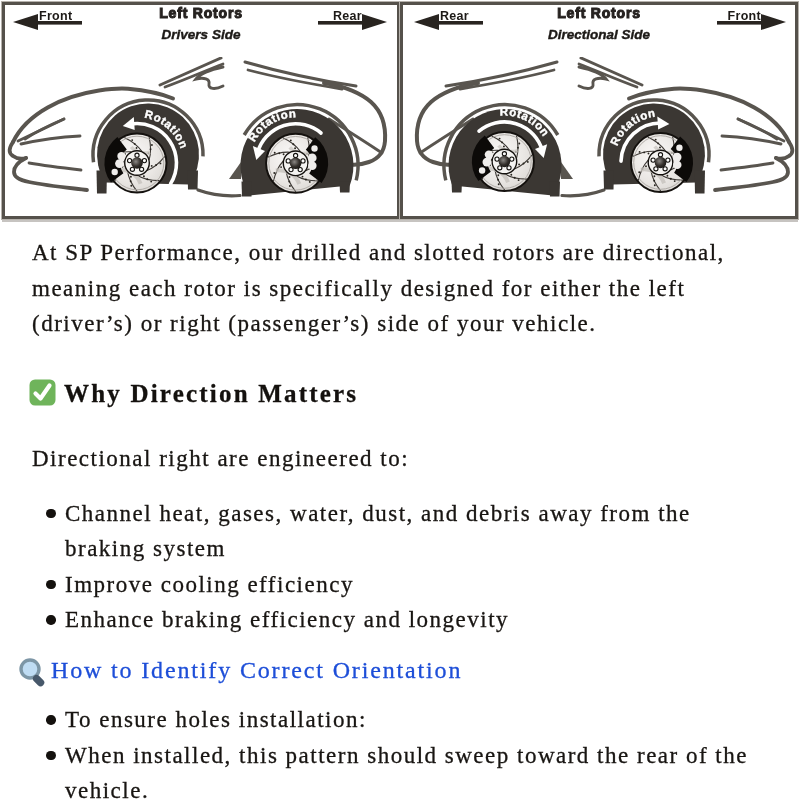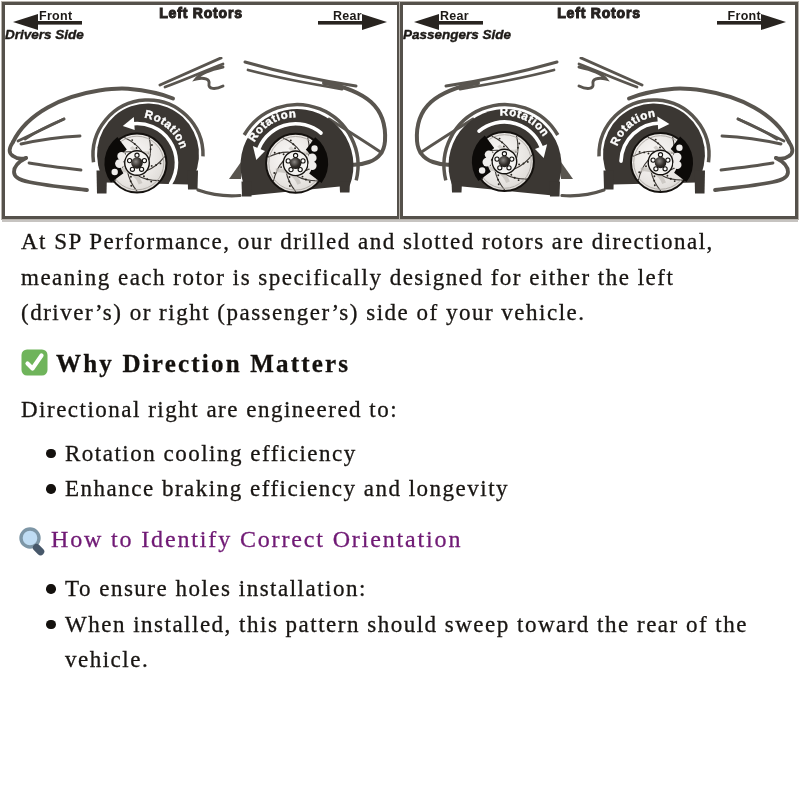--- a/index.html
+++ b/index.html
@@ -1,26 +1,26 @@
 <!DOCTYPE html>
 <html><head><meta charset="utf-8">
 <style>
 * { margin:0; padding:0; box-sizing:border-box; }
 html,body { width:800px; height:800px; background:#fff; font-family:"Liberation Serif", serif; }
 body { will-change:transform; }
 .panel { position:absolute; top:2px; width:398px; height:217px; border:3px solid #55514b; background:#fff; box-shadow:0 0 0 1px #b6b2ac, 0 3px 0 rgba(130,125,118,.45); }
 #pL { left:2px; }
 #pR { left:400px; }
 .title { position:absolute; top:0px; left:0; width:100%; text-align:center; font-family:"Liberation Sans",sans-serif; font-weight:bold; font-size:14px; color:#262220; letter-spacing:0.8px; -webkit-text-stroke:1.05px #262220; }
-.subtitle { position:absolute; top:22px; left:0; width:100%; font-family:"Liberation Sans",sans-serif; font-weight:bold; font-style:italic; font-size:13.5px; color:#1d1a17; -webkit-text-stroke:0.4px #1d1a17; }
+.subtitle { position:absolute; top:22px; left:0; width:100%; text-align:center; font-family:"Liberation Sans",sans-serif; font-weight:bold; font-style:italic; font-size:13.5px; color:#1d1a17; -webkit-text-stroke:0.4px #1d1a17; }
 .lab { position:absolute; }
 .content { position:absolute; left:21px; top:224px; transform:translateZ(0); -webkit-text-stroke:0.3px currentColor; width:778px; color:#181512; font-size:23px; line-height:35.5px; letter-spacing:1.5px; }
-.content p { margin:0; }
-h3.b1 { font-size:25px; font-weight:bold; color:#14110e; margin:0; letter-spacing:2.2px; }
-h3.b2 { font-size:24px; font-weight:normal; color:#701a75; margin:0; letter-spacing:1.85px; }
+.content p { margin:11px; }
+h3.b1 { font-size:25px; font-weight:bold; color:#14110e; margin:8px; letter-spacing:2.2px; }
+h3.b2 { font-size:24px; font-weight:normal; color:#1d4ed8; margin:0; letter-spacing:1.85px; }
 .h3icon { vertical-align:-4px; margin-right:8px; }
 .h3icon2 { vertical-align:-9px; margin-left:-4px; margin-right:4px; }
 ul { list-style:none; }
 li { position:relative; padding-left:44px; }
 li::before { content:""; position:absolute; left:25px; top:13px; width:9.5px; height:9.5px; border-radius:50%; background:#14110e; }
 </style></head>
 <body>
 <div class="panel" id="pL">
   <div class="title">Left Rotors</div>
   <div class="subtitle">Drivers Side</div>
@@ -169,21 +169,21 @@
 <path id="tpa" d="M 120.9,61.4 A 46.0 46.0 0 0 1 177.7,110.8" fill="none"></path>
 <text font-family="Liberation Sans, sans-serif" font-size="11.5" font-weight="bold" fill="#fff" stroke="#fff" stroke-width="0.4" letter-spacing="0.6" text-rendering="geometricPrecision"><textPath href="#tpa" startOffset="50%" text-anchor="middle">Rotation</textPath></text>
 <path d="M 316.0,76.0 A 39.5 39.5 0 0 0 252.6,95.4" fill="none" stroke="#fff" stroke-width="3.6" stroke-linecap="round"></path>
 <polygon points="251.3,102.9 260.0,93.9 247.9,89.1" fill="#fff"></polygon>
 <path id="tpb" d="M 244.7,103.1 A 46.0 46.0 0 0 1 309.3,64.3" fill="none"></path>
 <text font-family="Liberation Sans, sans-serif" font-size="11.5" font-weight="bold" fill="#fff" stroke="#fff" stroke-width="0.4" letter-spacing="0.6" text-rendering="geometricPrecision"><textPath href="#tpb" startOffset="50%" text-anchor="middle">Rotation</textPath></text>
 </svg>
 </div>
 <div class="panel" id="pR">
   <div class="title">Left Rotors</div>
-  <div class="subtitle">Passengers Side</div>
+  <div class="subtitle">Directional Side</div>
   <div class="lab" style="left:7px;top:4px"><svg width="80" height="26" viewBox="0 0 80 26">
         <polygon points="4,13 29,5 29,21" fill="#282420"></polygon>
         <rect x="27" y="12" width="46" height="3.6" fill="#282420"></rect>
         <text x="30" y="11.4" font-family="Liberation Sans, sans-serif" font-size="12.5" font-weight="bold" fill="#1d1a17" letter-spacing="0.3" style="-webkit-text-stroke:0.55px #1d1a17">Rear</text>
       </svg></div>
   <div class="lab" style="left:307px;top:4px"><svg width="80" height="26" viewBox="0 0 80 26">
         <polygon points="76,13 51,5 51,21" fill="#282420"></polygon>
         <rect x="7" y="12" width="46" height="3.6" fill="#282420"></rect>
         <text x="51" y="11.4" text-anchor="end" font-family="Liberation Sans, sans-serif" font-size="12.5" font-weight="bold" fill="#1d1a17" letter-spacing="0.3" style="-webkit-text-stroke:0.55px #1d1a17">Front</text>
       </svg></div>
@@ -320,21 +320,22 @@
 (driver’s) or right (passenger’s) side of your vehicle.</p>
   <div style="height:15px"></div>
   <h3 class="b1"><svg class="h3icon" width="27" height="27" viewBox="0 0 27 27">
         <rect x="0.5" y="0.5" width="26" height="26" rx="5.5" fill="#6fb45b"></rect>
         <path d="M 6.5,14.5 L 11.5,19.5 L 20.5,6.5" fill="none" stroke="#fff" stroke-width="4.2" stroke-linecap="round" stroke-linejoin="round"></path>
       </svg>Why Direction Matters</h3>
   <div style="height:11px"></div>
   <p>Directional right are engineered to:</p>
   <div style="height:8px"></div>
   <ul>
-    <li>Rotation cooling efficiency</li>
+    <li>Channel heat, gases, water, dust, and debris away from the<br>braking system</li>
+    <li>Improve cooling efficiency</li>
     <li>Enhance braking efficiency and longevity</li>
   </ul>
   <div style="height:15px"></div>
   <h3 class="b2"><svg class="h3icon2" width="30" height="30" viewBox="0 0 30 30">
         <circle cx="13" cy="12" r="9" fill="#bfdcf3" stroke="#7d96a6" stroke-width="3.4"></circle>
         <rect x="19.6" y="16.4" width="13" height="7.4" rx="3.7" fill="#47586a" transform="rotate(45 19.6 16.4)"></rect>
       </svg>How to Identify Correct Orientation</h3>
   <div style="height:14px"></div>
   <ul>
     <li>To ensure holes installation:</li>

